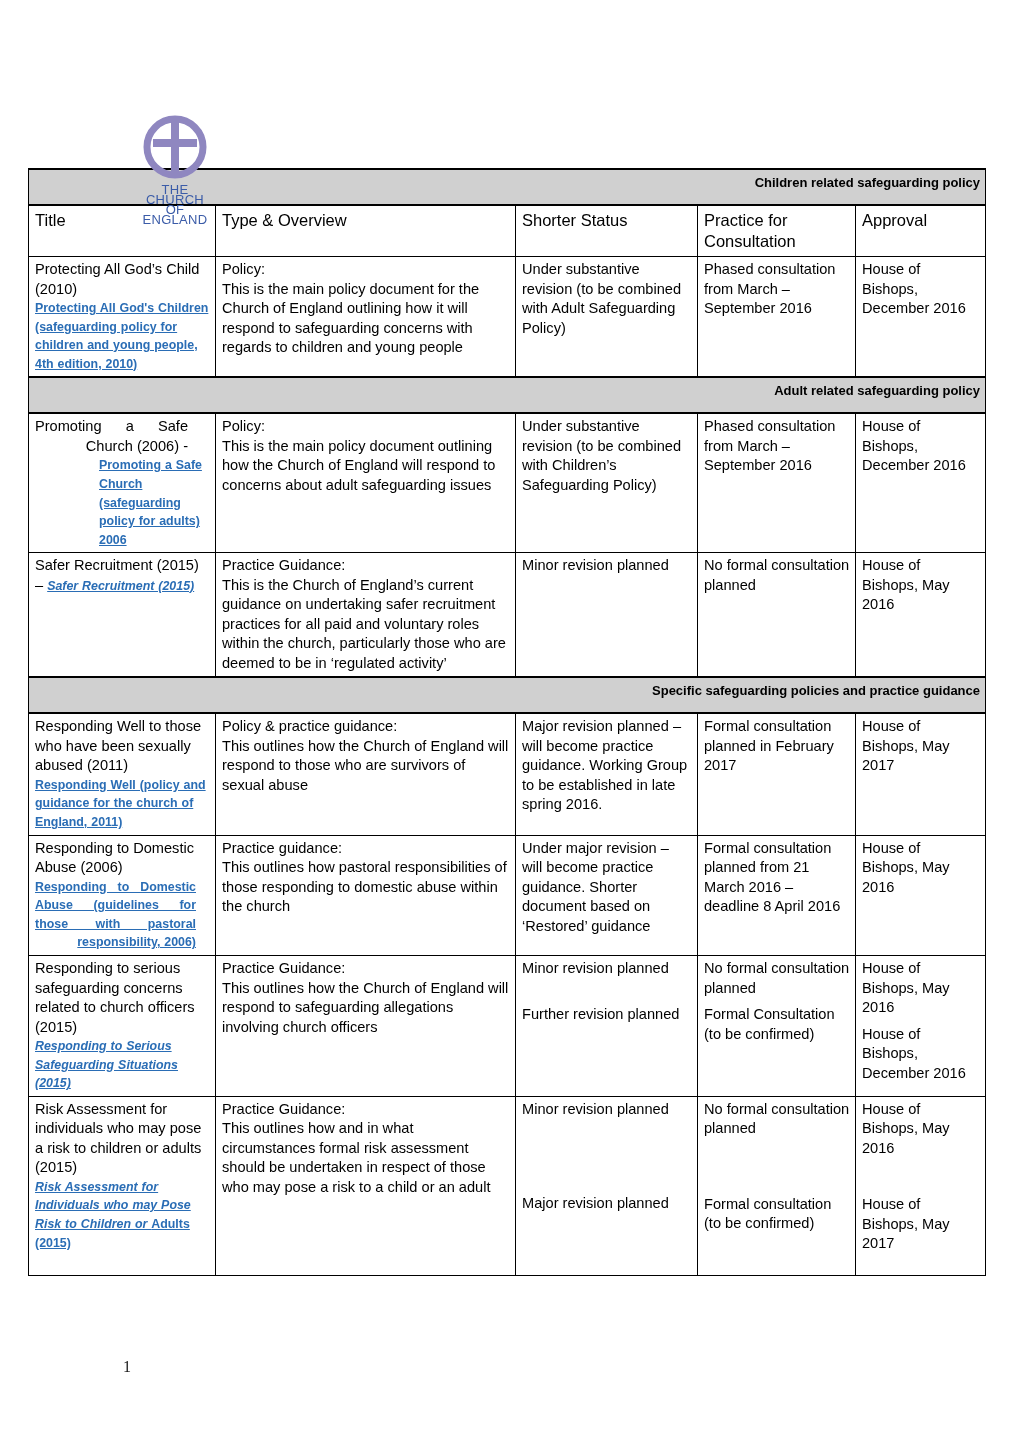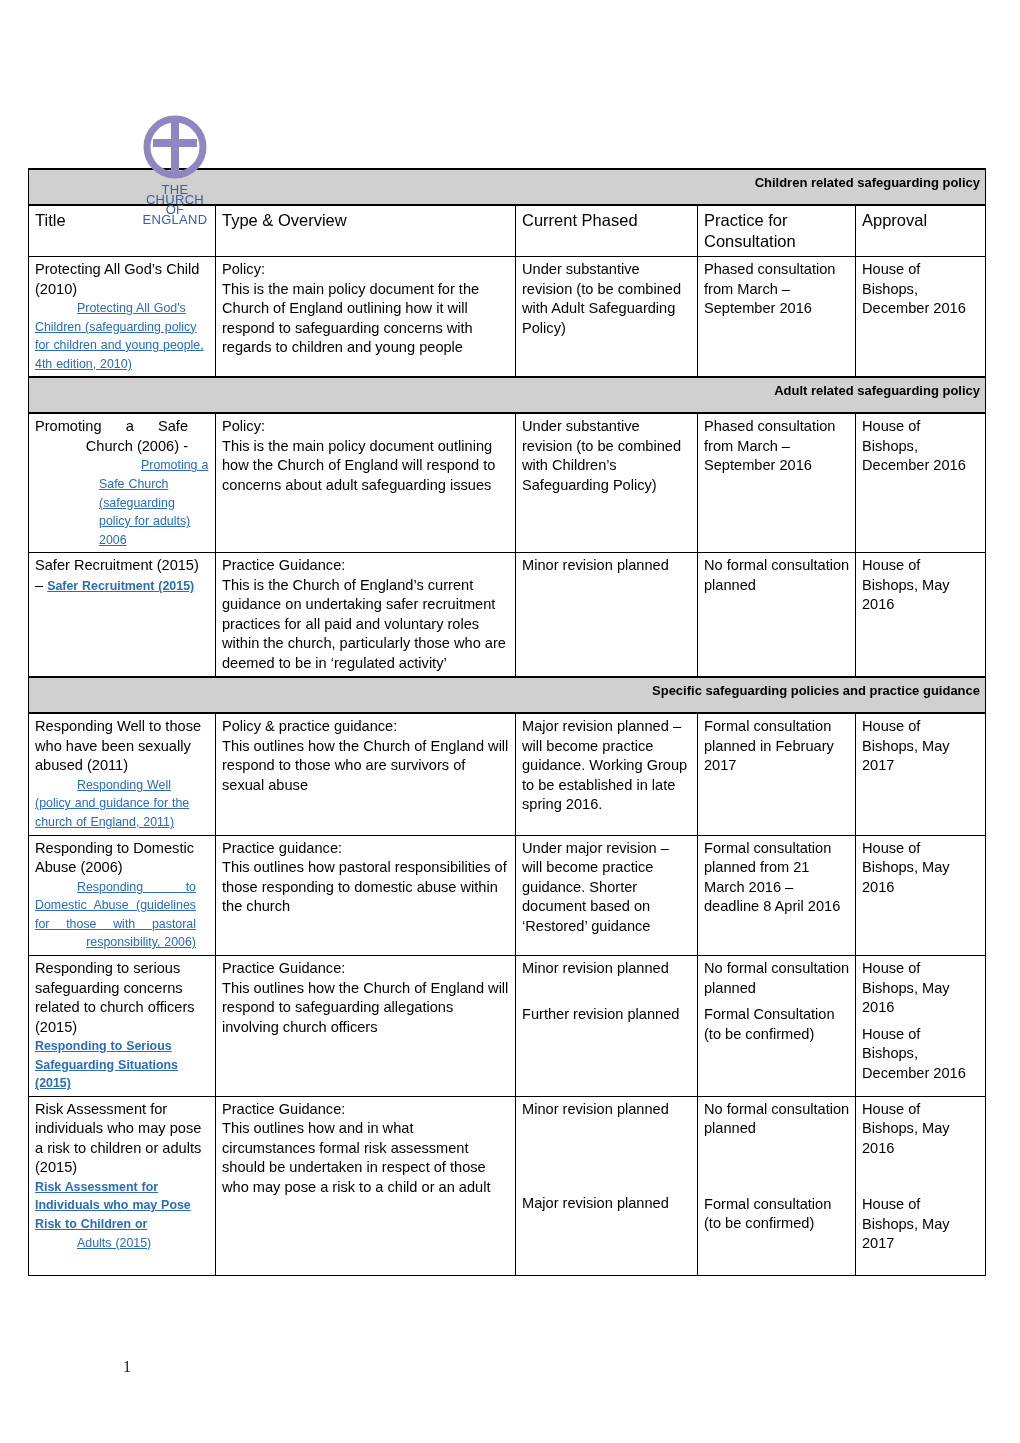--- a/index.html
+++ b/index.html
@@ -94,22 +94,22 @@
   }
 
   .doclink {
     color: #2a6db5;
     text-decoration: underline;
     font-size: 12.4px;
     line-height: 18.6px;
     display: inline;
     word-spacing: 0.5px;
   }
-  .doclink.bold { font-weight: bold; }
-  .doclink.plain { font-weight: normal; margin-left: 42px; }
+  .doclink.bold { font-weight: bold; font-style: italic; }
+  .doclink.plain { font-weight: bold; }
 
   .linkblock {
     font-size: 12.4px;
     line-height: 18.6px;
   }
   .linkblock.indent {
     padding-left: 64px;
   }
 
   .body-cell {
@@ -163,21 +163,21 @@
     </colgroup>
     <tbody>
 
       <tr class="band">
         <td colspan="5">Children related safeguarding policy</td>
       </tr>
 
       <tr class="head">
         <td>Title</td>
         <td>Type &amp; Overview</td>
-        <td>Current Phased</td>
+        <td>Shorter Status</td>
         <td>Practice for Consultation</td>
         <td>Approval</td>
       </tr>
 
       <tr>
         <td class="title-cell">
           <div>Protecting All God’s Child (2010)</div>
           <div class="linkblock"><span class="doclink plain">Protecting All God's Children (safeguarding policy for children and young people, 4th edition, 2010)</span></div>
         </td>
         <td class="body-cell">

